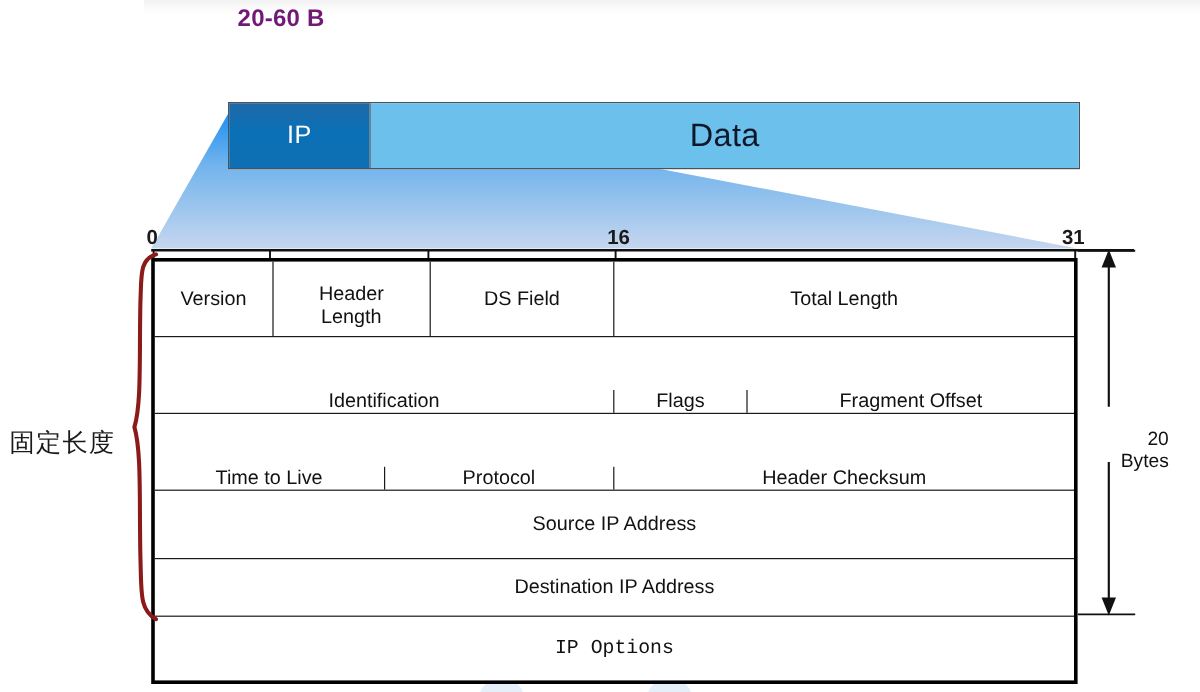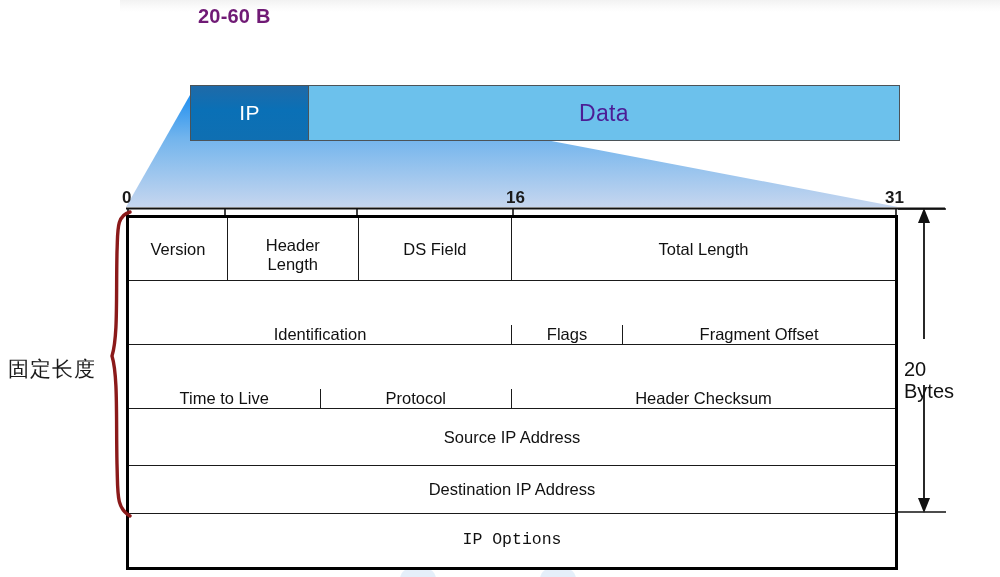--- a/index.html
+++ b/index.html
@@ -46,22 +46,22 @@
     border-right: 1.6px solid #4b5358;
     display: flex; align-items: center; justify-content: center;
     color: #ffffff;
     font-size: 21px;
     letter-spacing: .3px;
   }
   #data-block {
     flex: 1; height: 100%;
     background: #6cc1ec;
     display: flex; align-items: center; justify-content: center;
-    color: #4c1d95;
-    font-size: 23px;
+    color: #0f172a;
+    font-size: 27px;
     letter-spacing: .3px;
   }
   #size-label {
     position: absolute; left: 198px; top: 5px;
     font-size: 20px; font-weight: 700;
     color: #701a75;
     letter-spacing: .2px;
   }
 
   
@@ -113,22 +113,22 @@
     font-size: 21px;
     color: #1a1a1a;
     font-family: "DejaVu Sans", "Liberation Sans", sans-serif;
     letter-spacing: 1px;
   }
 
   
   #dim-svg { position: absolute; left: 898px; top: 205px; width: 102px; height: 312px; }
   #bytes-label {
     position: absolute; left: 904px; top: 358px;
-    width: 70px; text-align: left;
-    font-size: 20px; line-height: 1.12;
+    width: 70px; text-align: right;
+    font-size: 16px; line-height: 1.12;
     color: #111111;
   }
 </style>
 </head>
 <body>
 
 <div id="left-band"></div>
 <div id="top-band"></div>
 
 <div class="watermark-dot" style="left:400px; top:566px; width:36px; height:26px;"></div>

